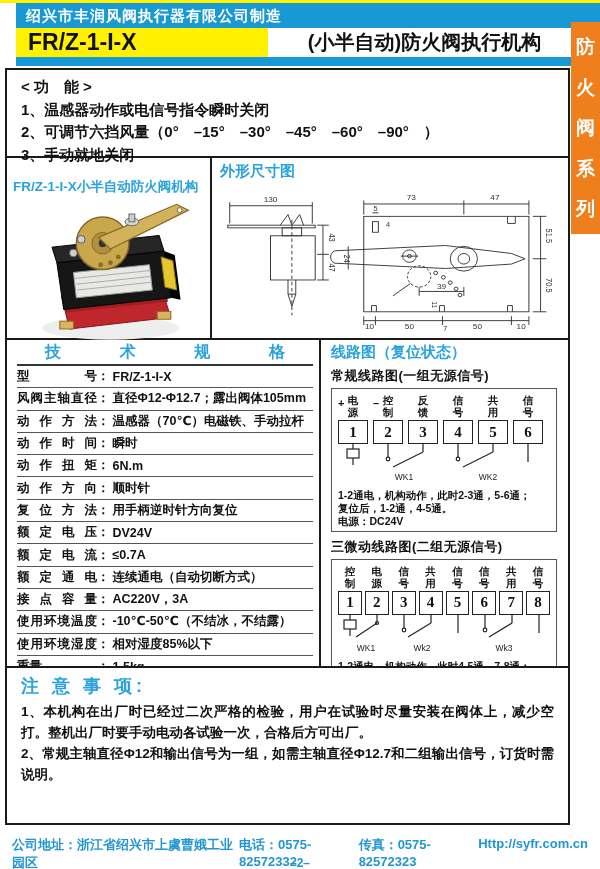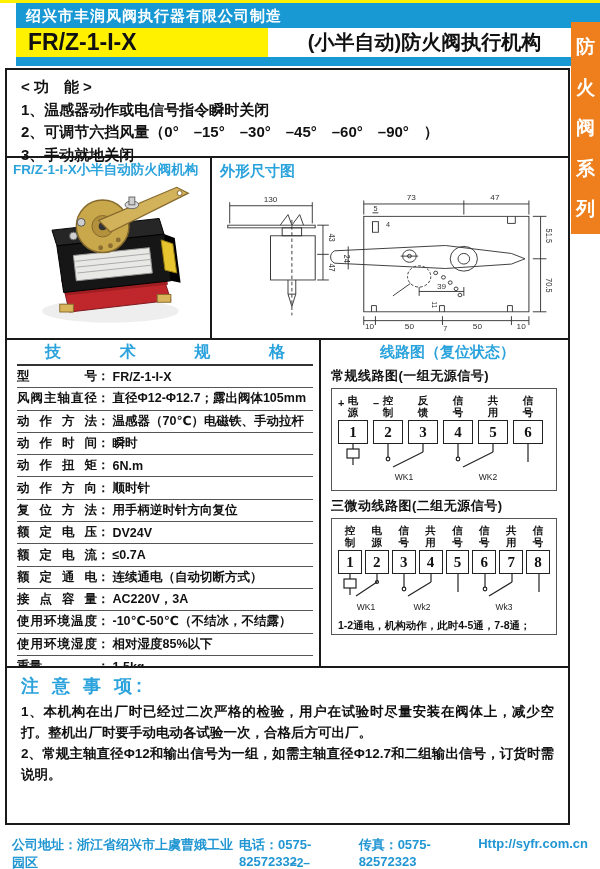--- a/index.html
+++ b/index.html
@@ -20,36 +20,36 @@
   .series-tab{position:absolute;top:22px;left:571px;width:29px;height:212px;background:#ee7f1c;z-index:4;
     display:flex;flex-direction:column;align-items:center;justify-content:space-between;
     padding:12px 0;box-sizing:border-box;color:#fff;font-size:19px;font-weight:bold;}
   
   .content{position:absolute;top:68px;left:5px;width:565px;height:757px;border:2px solid #1a1a1a;
     box-sizing:border-box;background:#fff;display:flex;flex-direction:column;}
   .functions{padding:6px 14px 4px;border-bottom:2px solid #1a1a1a;font-size:15px;font-weight:bold;
     line-height:1.5;height:88px;box-sizing:border-box;}
   
   .panels{display:flex;height:180px;border-bottom:2px solid #1a1a1a;}
-  .panel-left{width:206px;border-right:2px solid #1a1a1a;padding:3px 6px;box-sizing:border-box;}
+  .panel-left{width:206px;border-right:2px solid #1a1a1a;padding:20px 6px;box-sizing:border-box;}
   .panel-right{flex:1;padding:4px 8px;box-sizing:border-box;}
   .panel-title{color:#2aa2dc;font-weight:bold;font-size:13.5px;}
   .panel-title.big{font-size:15px;}
   
   .middle{flex:1;display:flex;min-height:0;overflow:hidden;}
   .specs{width:314px;border-right:2px solid #1a1a1a;box-sizing:border-box;padding:1px 6px 0 10px;}
   .specs-header{display:flex;justify-content:space-between;padding:0 28px;color:#2aa2dc;font-size:16px;
     font-weight:bold;height:23px;align-items:center;border-bottom:2px solid #333;}
   .spec-row{height:21.3px;display:flex;align-items:center;border-bottom:1px solid #555;
     font-size:12.5px;font-weight:bold;white-space:nowrap;}
   .spec-label{width:80px;display:inline-block;text-align:justify;text-align-last:justify;}
   .spec-label.plain{text-align-last:left;}
   .spec-colon{margin-right:3px;}
   .wiring{flex:1;padding:1px 4px 0 10px;box-sizing:border-box;}
-  .wiring-title{color:#2aa2dc;font-size:15px;font-weight:bold;margin:2px 0 5px;text-align:center;}
+  .wiring-title{color:#2aa2dc;font-size:15px;font-weight:bold;margin:2px 0 5px;}
   .wd{margin-bottom:6px;}
   .wd-title{font-size:13px;font-weight:bold;margin-bottom:3px;letter-spacing:.5px;}
   .wd-box{border:1px solid #555;padding:5px 6px 2px;width:226px;box-sizing:border-box;}
   .wd-cols{display:flex;gap:5px;margin-bottom:2px;}
   .wd-col{width:30px;position:relative;display:flex;justify-content:center;}
   .wd2 .wd-cols{gap:3px;}
   .wd2 .wd-col{width:24px;}
   .wd-vlabel{width:12px;font-size:10.5px;line-height:1.15;word-break:break-all;text-align:center;font-weight:bold;}
   .wd-sign{position:absolute;left:0;top:3px;font-size:11px;font-weight:bold;}
   .wd-terms{display:flex;gap:5px;}
@@ -345,20 +345,25 @@
             <line x1="85" y1="0" x2="85" y2="8"></line>
               <line x1="85" y1="8" x2="55" y2="23"></line>
             <line x1="120" y1="0" x2="120" y2="13"></line>
               <circle cx="120" cy="15" r="1.8"></circle>
             <line x1="155" y1="0" x2="155" y2="8"></line>
               <line x1="155" y1="8" x2="125" y2="23"></line>
             <line x1="190" y1="0" x2="190" y2="18"></line>
             <text x="66" y="36" text-anchor="middle" font-size="8.5" fill="#222" stroke="none">WK1</text>
             <text x="150" y="36" text-anchor="middle" font-size="8.5" fill="#222" stroke="none">WK2</text>
           </svg>
+          <div class="wd-note">
+            <div>1-2通电，机构动作，此时2-3通，5-6通；</div>
+            <div>复位后，1-2通，4-5通。</div>
+            <div>电源：DC24V</div>
+          </div>
         </div>
       </div>
 
       <div class="wd wd2">
         <div class="wd-title">三微动线路图(二组无源信号)</div>
         <div class="wd-box">
           <div class="wd-cols">
             <div class="wd-col">
                 <span class="wd-vlabel">控制</span>
               </div>

